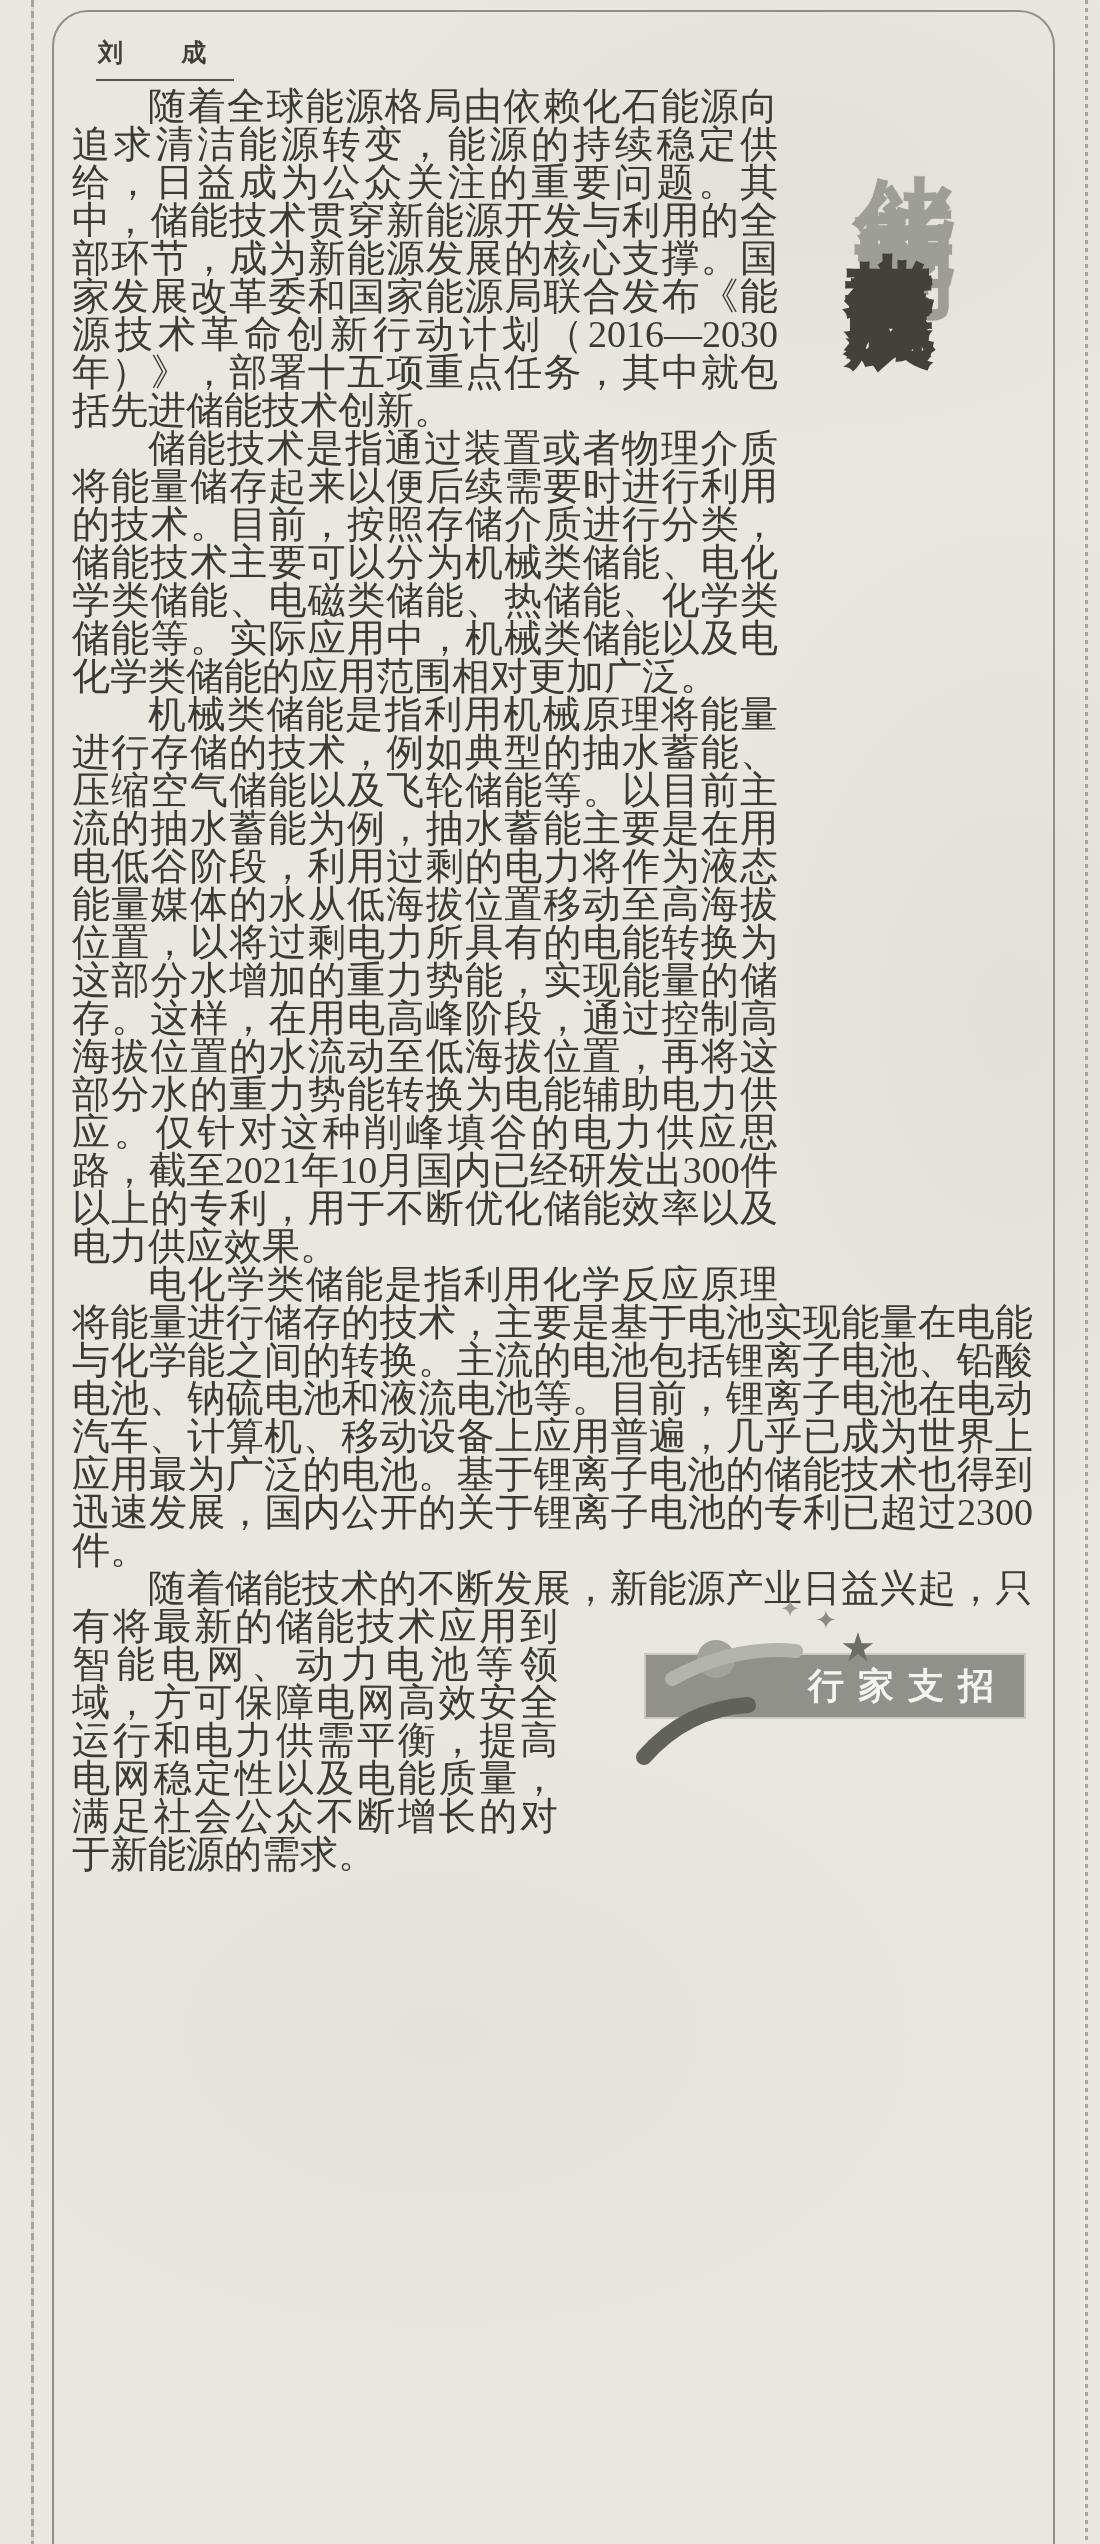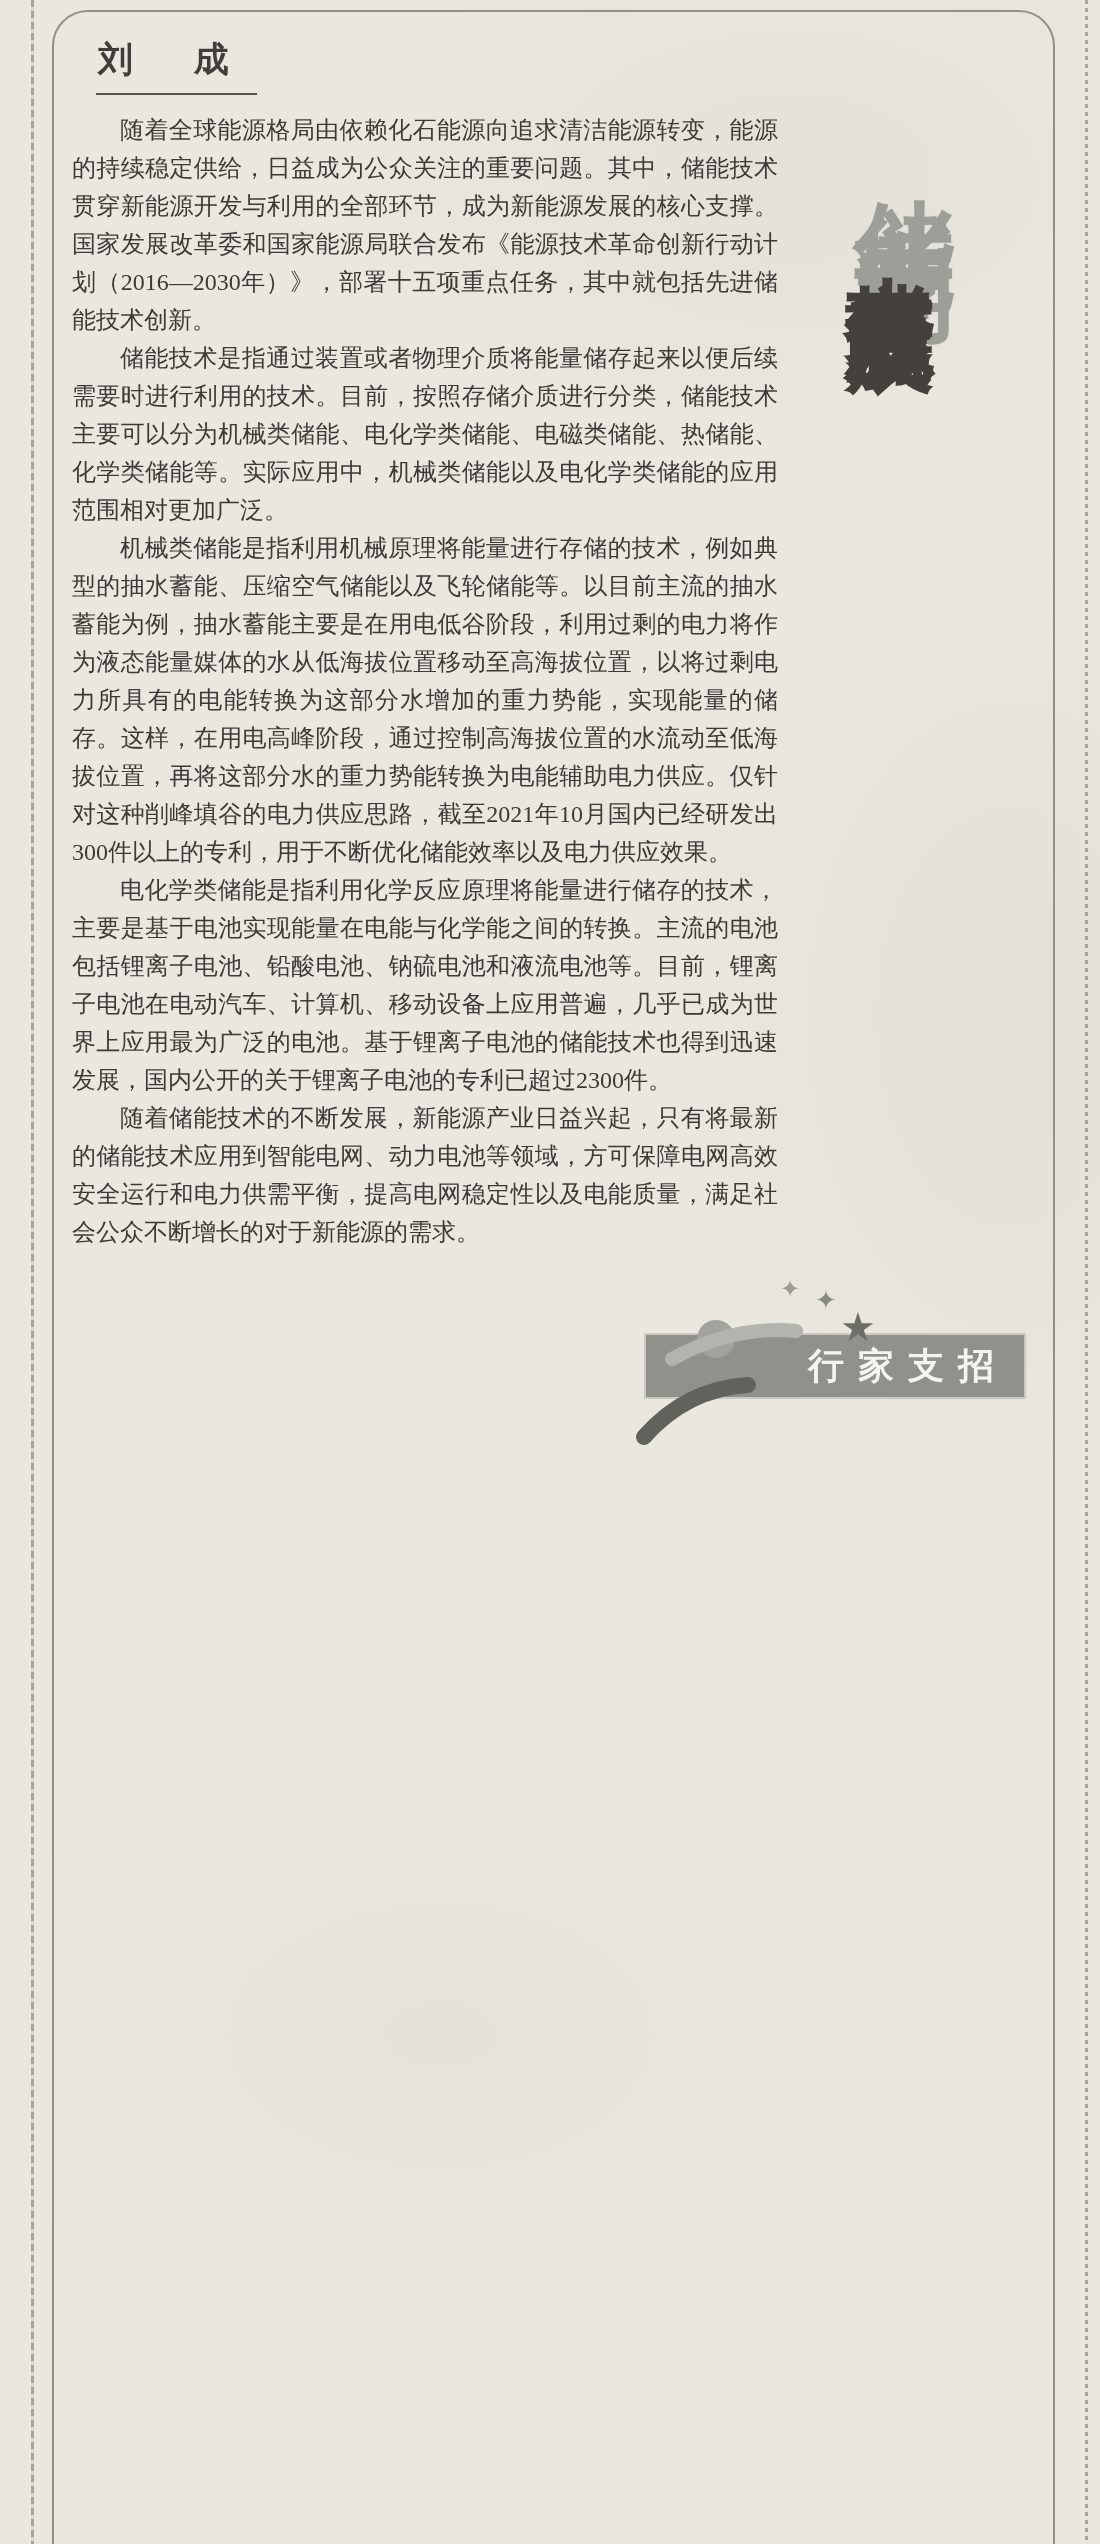--- a/index.html
+++ b/index.html
@@ -32,22 +32,22 @@
   .article{
     position:absolute;left:52px;top:10px;
     width:1003px;height:2590px;
     border:2px solid #90908a;
     border-radius:36px 36px 0 0;
     box-sizing:border-box;
     padding:0 20px 0 18px;
   }
   .byline{
     width:max-content;
-    margin:24px 0 16px 24px;
-    font-size:35px;
+    margin:24px 0 6px 24px;
+    font-size:25px;
     letter-spacing:26px;
     color:#403e3a;
     border-bottom:2px solid #55534e;
     padding:0 2px 10px 2px;
     font-weight:bold;
   }
   .content{position:relative;}
   
   .title-float{
     float:right;
@@ -69,21 +69,21 @@
     font-weight:bold;
     font-size:90px;
     letter-spacing:6px;
     color:#44413d;
     margin-top:28px;
     transform:translateX(-16px);
   }
   
   .para{
     margin:0;
-    font-size:24px;
+    font-size:38px;
     line-height:38px;
     text-align:justify;
     text-indent:2em;
     color:#3c3a36;
   }
   .para.clear{clear:right;}
   
   .p9block{position:relative;}
   .badge-spacer{float:right;width:0;height:42px;}
   .badge{

